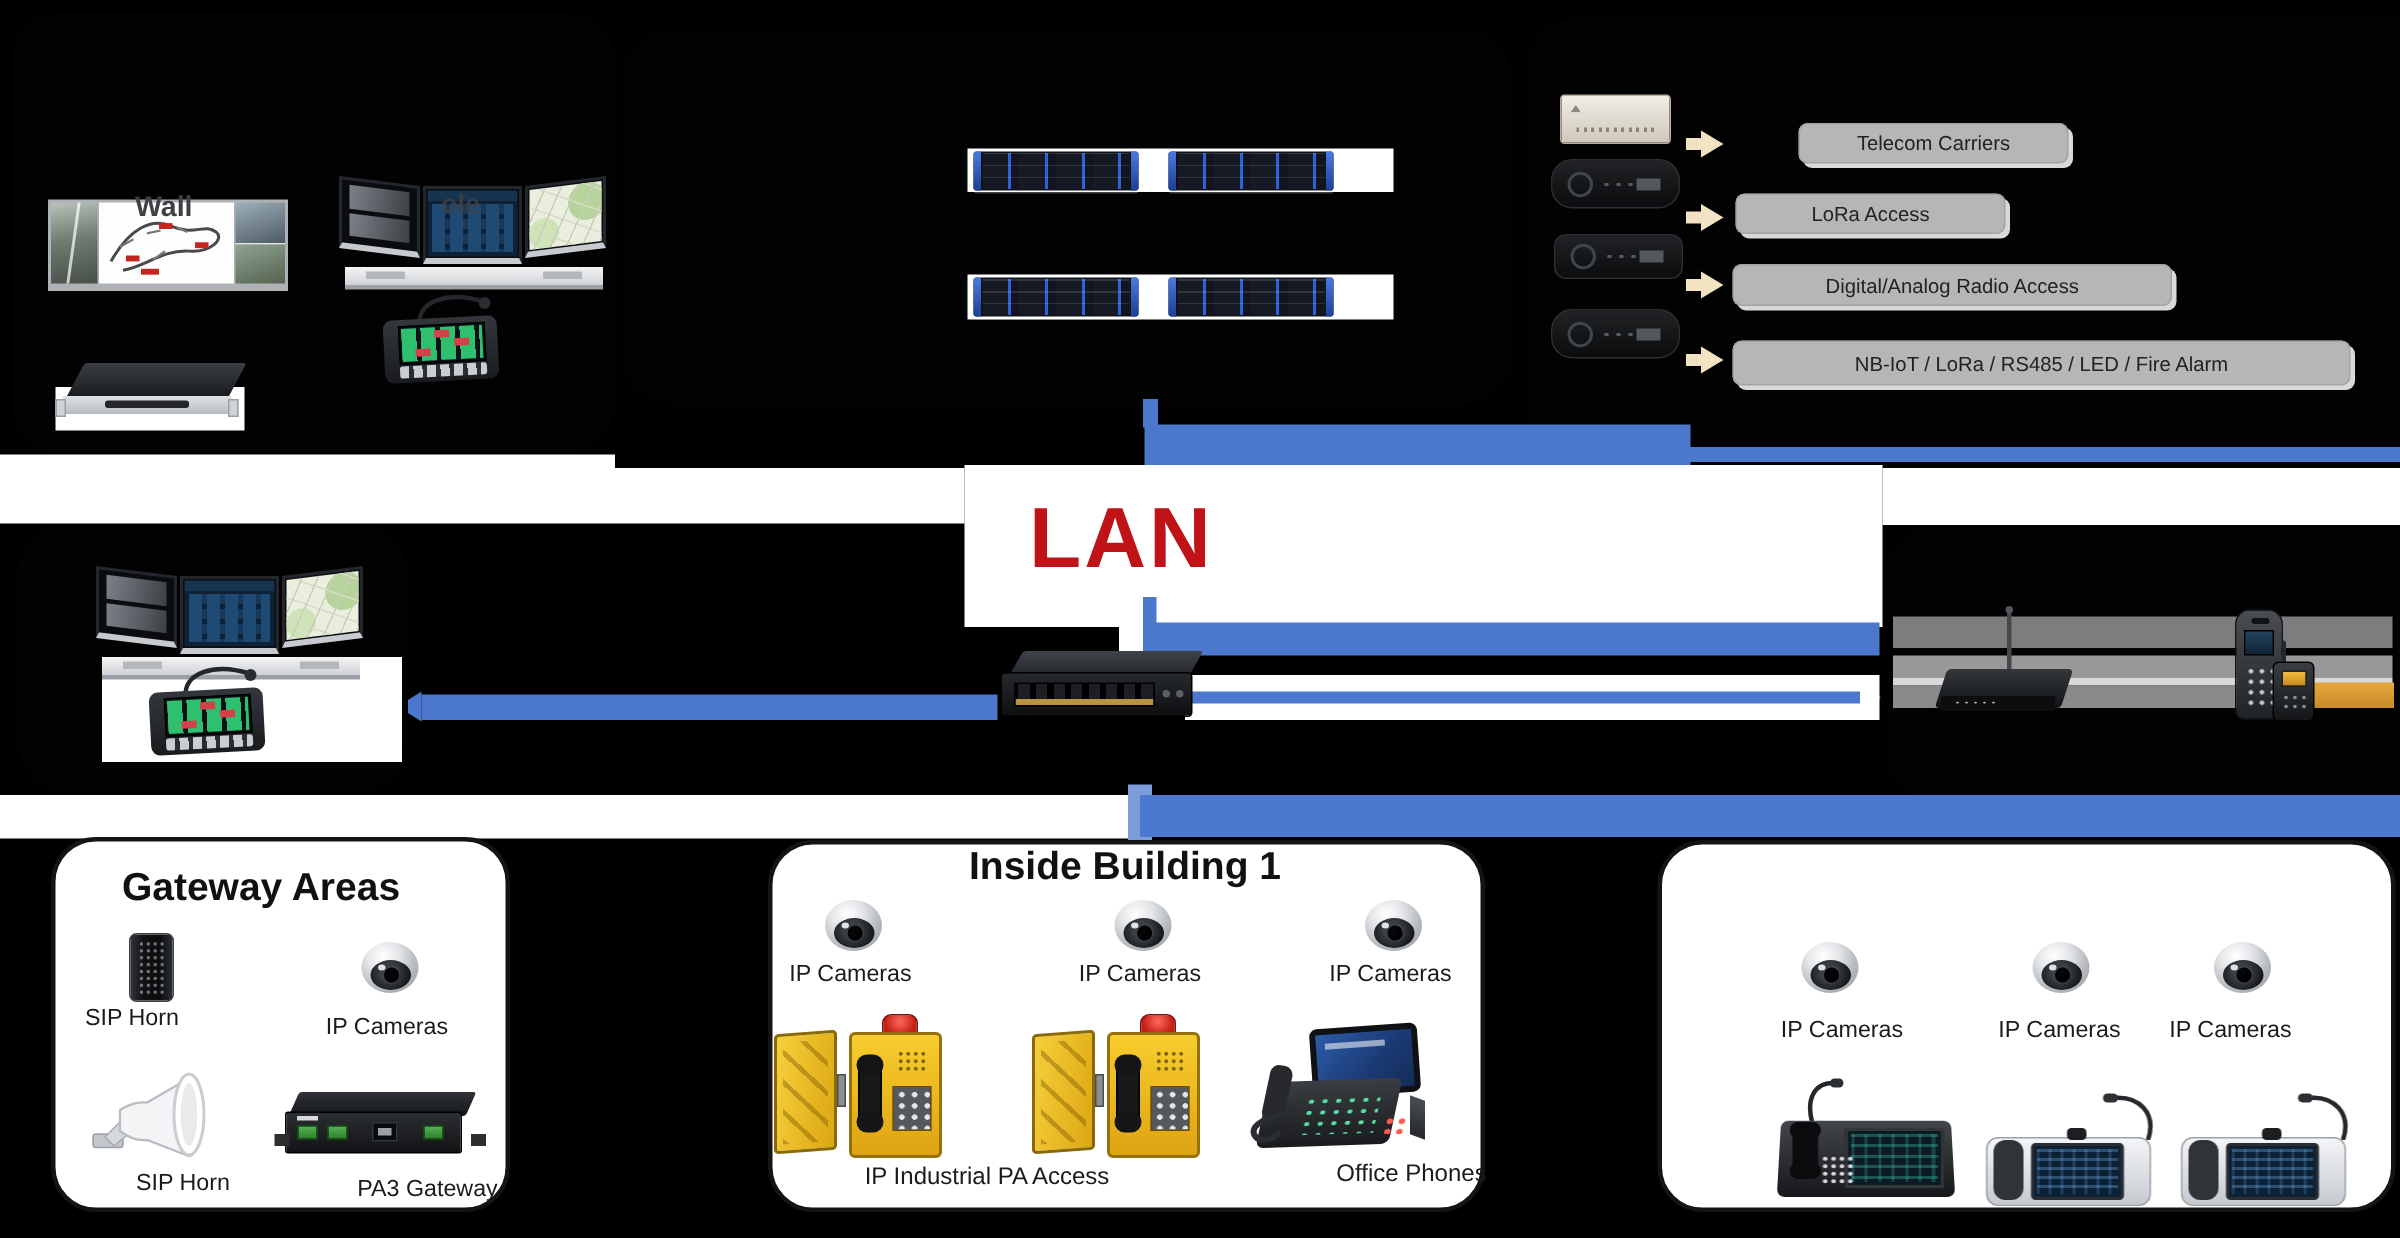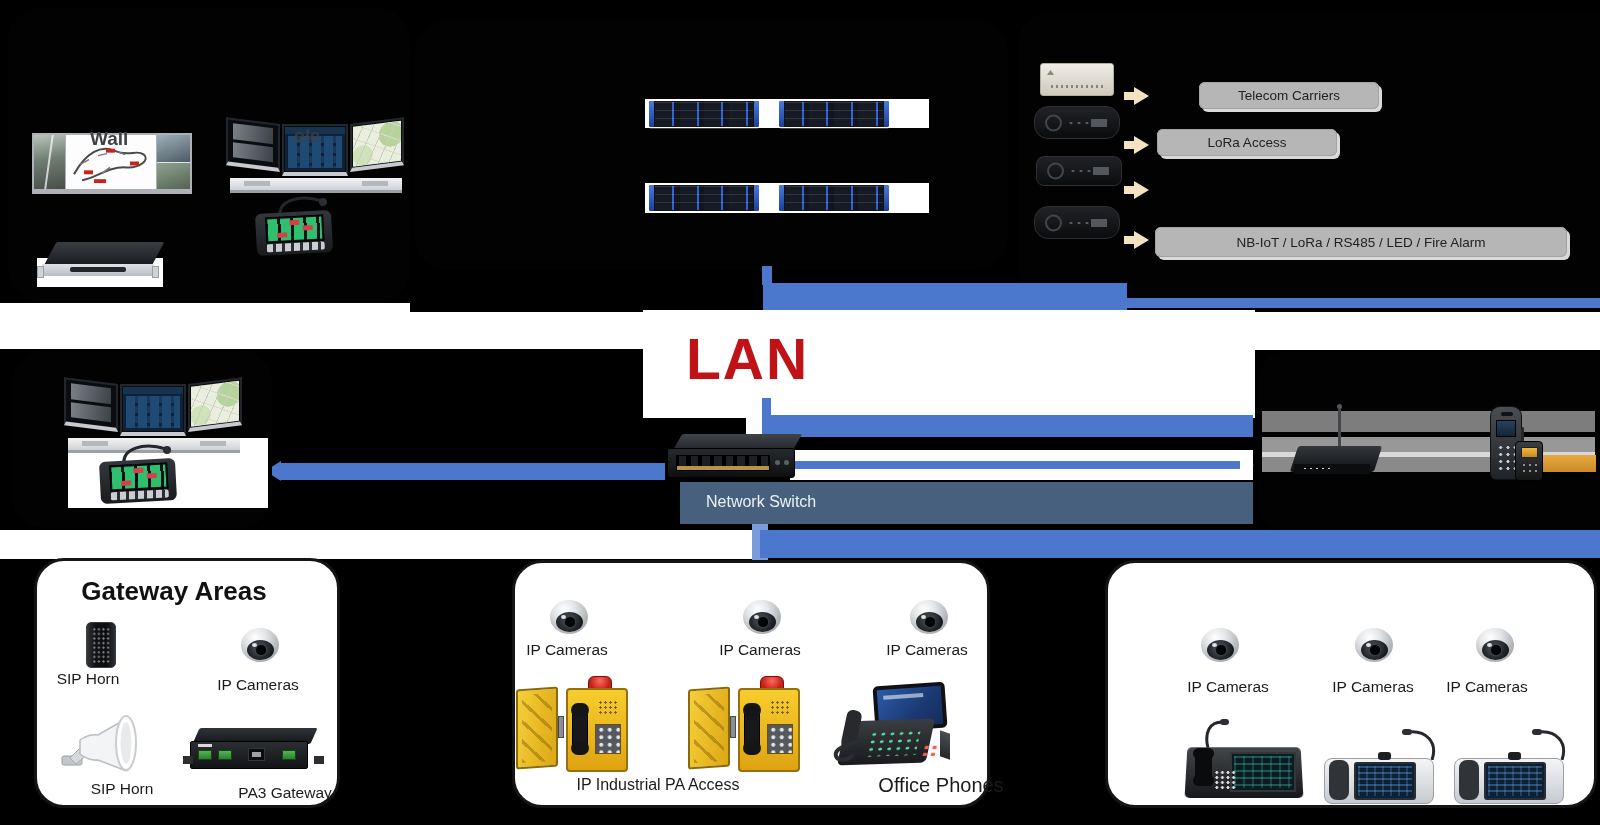--- a/index.html
+++ b/index.html
@@ -217,23 +217,20 @@
   <div class="bar" style="left:763px;top:283px;width:364px;height:27px;z-index:3;"></div>
   <div class="bar" style="left:1124px;top:298px;width:476px;height:10px;z-index:3;"></div>
   <div class="bar" style="left:766px;top:415px;width:487px;height:22px;z-index:4;"></div>
   <div class="bar" style="left:281px;top:463px;width:384px;height:17px;z-index:3;"></div>
   <div class="tri-l" style="left:265px;top:461px;"></div>
   <div class="bar" style="left:790px;top:461px;width:450px;height:8px;z-index:3;"></div>
   <div class="tri-r" style="left:1238px;top:455px;"></div>
   <div class="bar" style="left:760px;top:530px;width:840px;height:28px;z-index:3;"></div>
 
   <div class="lan-text" style="left:686px;top:326px;">LAN</div>
-  <div class="banner">
-    <span>Network Switch</span>
-  </div>
   <div class="nsw">
     <div class="top"></div>
     <div class="face"></div>
     <div class="ports"></div>
     <div class="btn" style="left:108px;"></div>
     <div class="btn" style="left:117px;"></div>
   </div>
 
   <div class="blackbox" style="left:8px;top:8px;width:402px;height:294px;"></div>
   <div class="vwall">
@@ -347,20 +344,21 @@
       <i class="t"></i>
       <i class="h"></i>
     </div>
   <div class="arr" style="left:1124px;top:231px;">
       <i class="t"></i>
       <i class="h"></i>
     </div>
 
   <div class="pill" style="left:1156px;top:82px;width:180px;height:27px;margin-left:43px;">Telecom Carriers</div>
   <div class="pill" style="left:1157px;top:129px;width:180px;height:27px;">LoRa Access</div>
+  <div class="pill" style="left:1155px;top:176px;width:293px;height:28px;">Digital/Analog Radio Access</div>
   <div class="pill" style="left:1155px;top:227px;width:412px;height:30px;">NB-IoT / LoRa / RS485 / LED / Fire Alarm</div>
 
   <div class="blackbox" style="left:12px;top:350px;width:260px;height:178px;"></div>
   <div class="white" style="left:68px;top:438px;width:200px;height:70px;z-index:2;"></div>
   <div class="mon3" style="left:64px;top:384px;z-index:3;">
     <div class="mon l">
         <div class="scr-vid">
           <i class="a"></i>
           <i class="b"></i>
         </div>
@@ -443,20 +441,21 @@
     <div class="gt" style="left:8px;"></div>
     <div class="gt" style="left:28px;"></div>
     <div class="rj"></div>
     <div class="gt" style="left:92px;"></div>
     <div class="earL"></div>
     <div class="earR"></div>
   </div>
   <div class="dev-label" style="left:230px;top:784px;width:110px;">PA3 Gateway</div>
 
   <div class="wbox" style="left:512px;top:560px;width:478px;height:248px;"></div>
+  <div class="wbox-title" style="left:560px;top:562px;width:380px;">Inside Building 1</div>
   <div class="cam" style="left:548px;top:600px;">
       <div class="dome"></div>
       <div class="visor"></div>
       <div class="lens"></div>
       <div class="glint"></div>
     </div>
   <div class="cam" style="left:741px;top:600px;">
       <div class="dome"></div>
       <div class="visor"></div>
       <div class="lens"></div>
@@ -498,21 +497,21 @@
       </div>
     <div class="op-body"></div>
     <div class="op-keys"></div>
     <div class="op-red"></div>
     <div class="op-hand"></div>
     <div class="op-stand"></div>
     <svg width="34" height="26" viewBox="0 0 34 26">
       <path d="M30 2 C10 8 2 12 4 18 C6 24 16 22 20 18" stroke="#2a2d31" stroke-width="4" fill="none" stroke-linecap="round"></path>
     </svg>
   </div>
-  <div class="dev-label" style="left:876px;top:774px;width:130px;font-size:20px;">Office Phones</div>
+  <div class="dev-label" style="left:876px;top:774px;width:130px;font-size:16px;">Office Phones</div>
 
   <div class="wbox" style="left:1105px;top:560px;width:492px;height:248px;"></div>
   <div class="cam" style="left:1199px;top:628px;">
       <div class="dome"></div>
       <div class="visor"></div>
       <div class="lens"></div>
       <div class="glint"></div>
     </div>
   <div class="cam" style="left:1353px;top:628px;">
       <div class="dome"></div>

